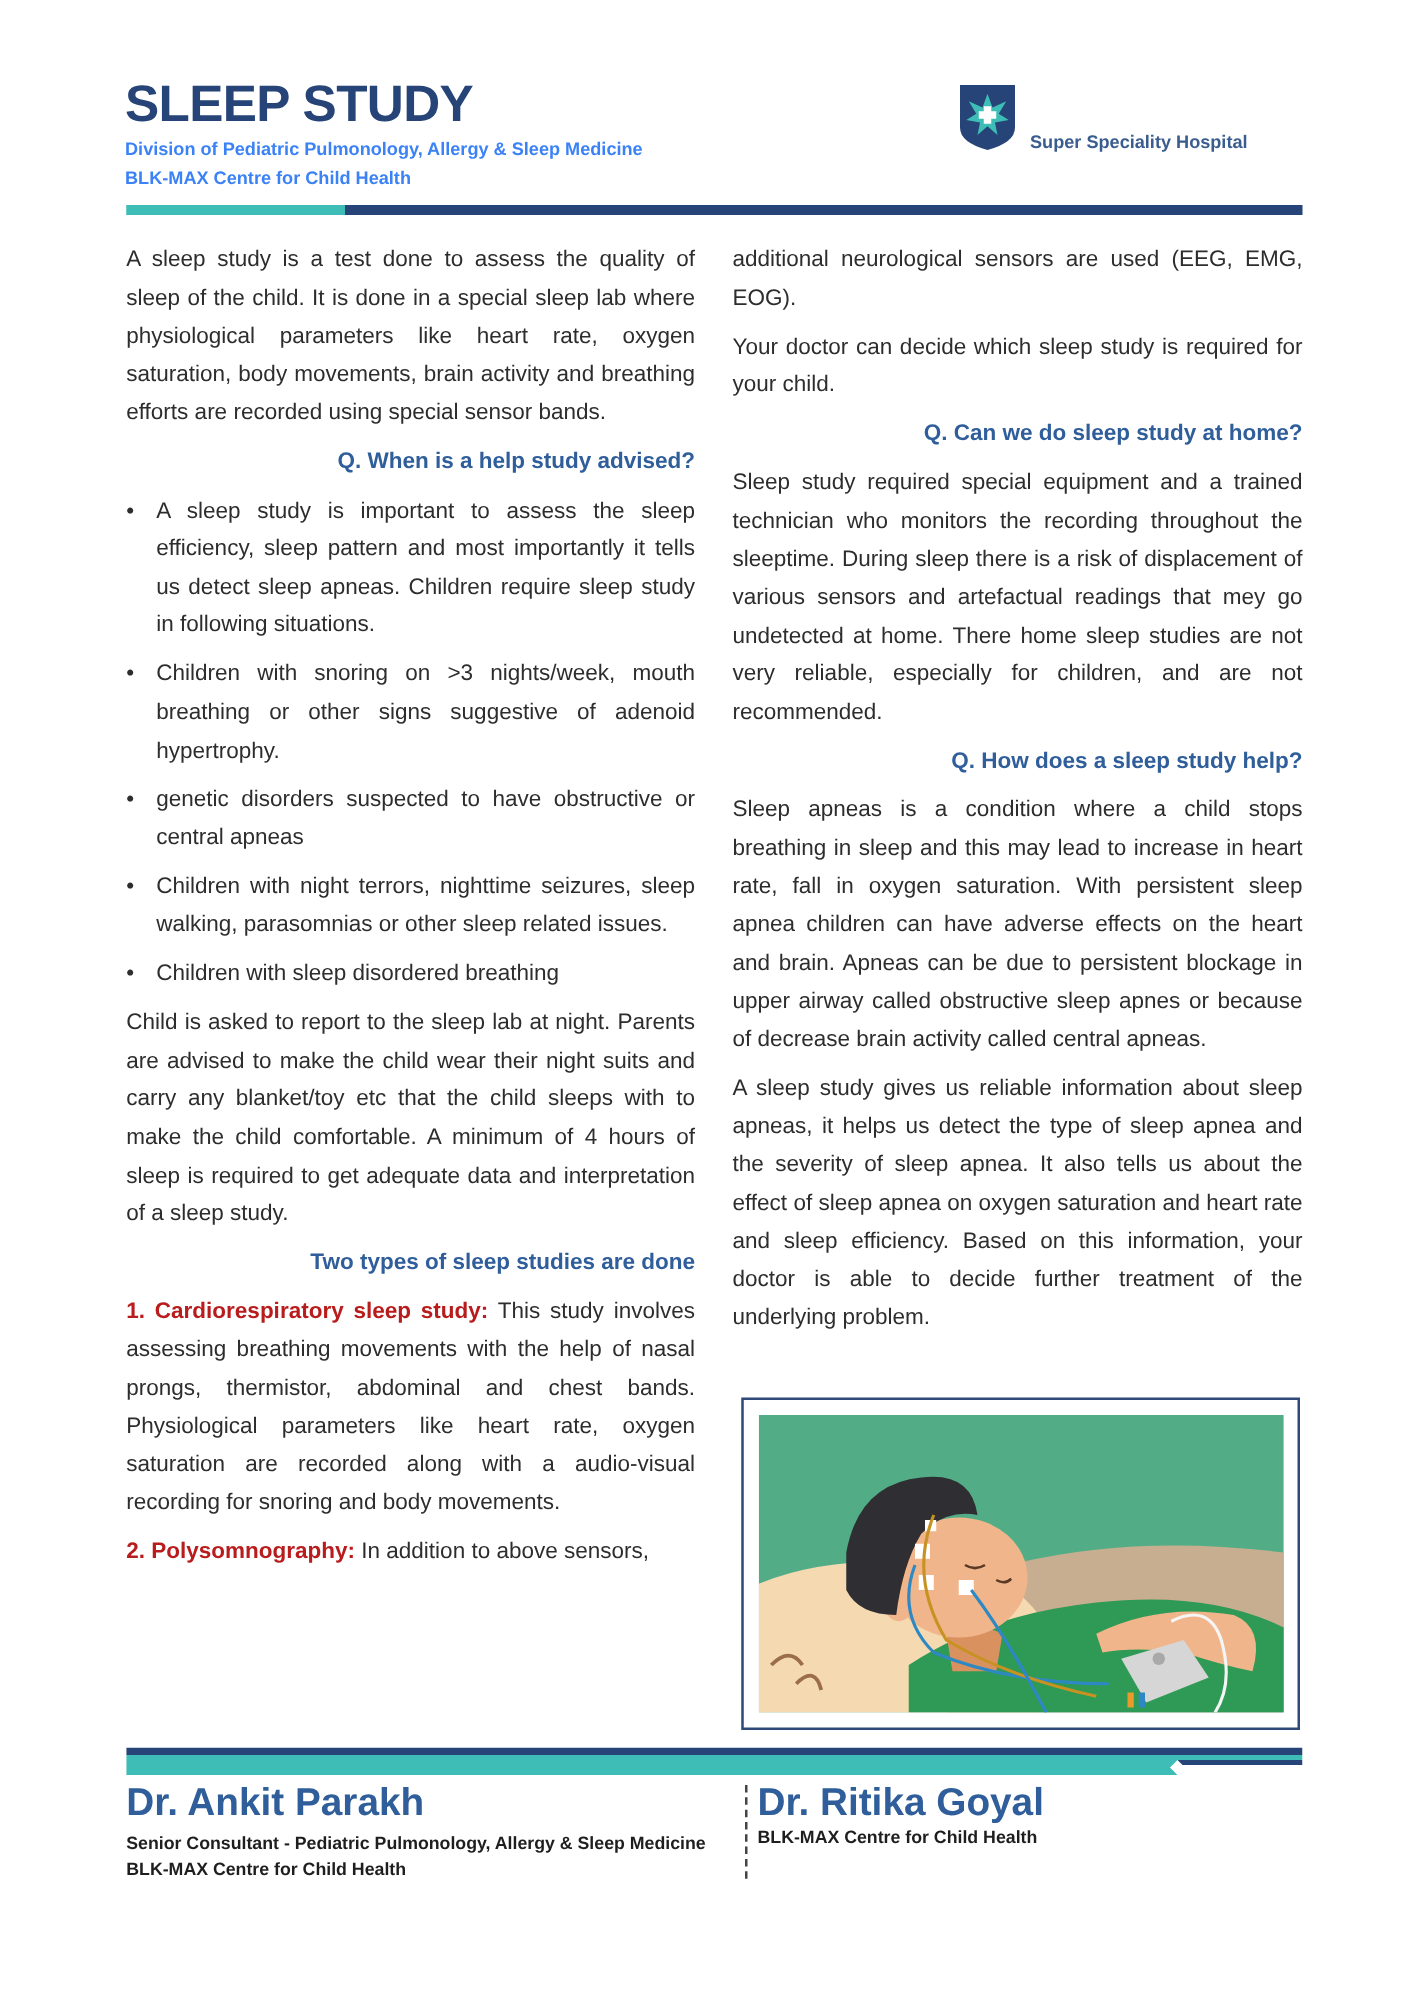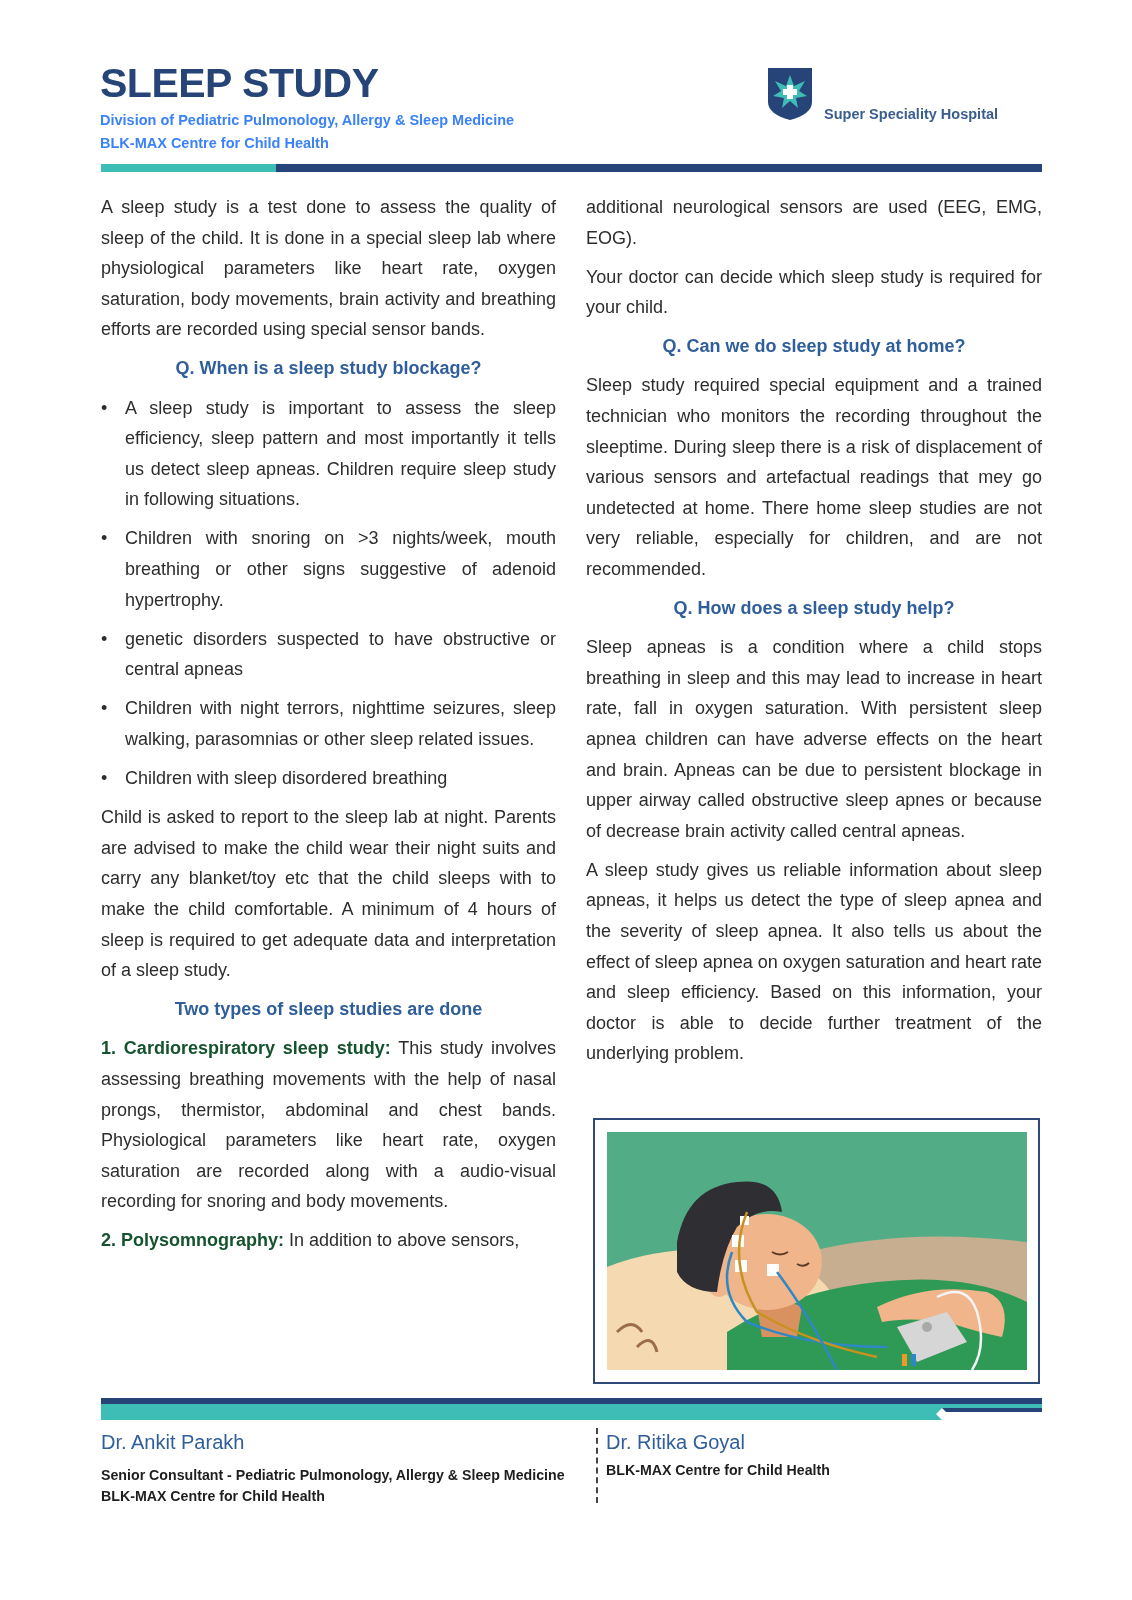--- a/index.html
+++ b/index.html
@@ -19,37 +19,37 @@
   .logo-tag { position: absolute; left: 56px; top: 40px; font-size: 14.5px; color: #3a5d8f; font-weight: bold; }
 
   .rule-top { position: absolute; left: 101px; top: 164px; width: 941px; height: 8px; display: flex; }
   .rule-top .teal { width: 175px; background: #3dbdb5; }
   .rule-top .navy { flex: 1; background: #264477; }
 
   .col { position: absolute; top: 192px; font-size: 18px; line-height: 30.6px; color: #2d2d2d; text-align: justify; }
   .col.left { left: 101px; width: 455px; }
   .col.right { left: 586px; width: 456px; }
   .col p { margin: 0 0 8.5px 0; }
-  .col h3 { margin: 0 0 8.5px 0; font-size: 18px; font-weight: bold; color: #2f5e9a; line-height: 30.6px; text-align: center; }
+  .col h3 { margin: 0 0 8.5px 0; font-size: 18px; font-weight: bold; color: #2f5e9a; line-height: 30.6px; text-align: right; }
   .col h3.wrap { text-align: justify; }
   .col ul { margin: 0 0 8.5px 0; padding: 0; list-style: none; }
   .col ul li { position: relative; padding-left: 24px; margin-bottom: 8.5px; }
   .col ul li .bullet { position: absolute; left: 0; top: 0; }
-  .col strong { color: #14532d; }
+  .col strong { color: #b91c1c; }
 
   .illus-frame { position: absolute; left: 593px; top: 1118px; width: 447px; height: 266px;
                  border: 2px solid #2f4a78; box-sizing: border-box; background: #fff; }
   .illus { position: absolute; left: 12px; top: 12px; width: 420px; height: 238px; }
 
   .ribbon { position: absolute; left: 101px; top: 1398px; width: 941px; height: 22px; }
 
   .doc { position: absolute; top: 1425px; }
   .doc.d1 { left: 101px; }
   .doc.d2 { left: 606px; }
-  .doc-name { font-size: 20px; font-weight: normal; color: #2f5e9a; line-height: 34px; }
+  .doc-name { font-size: 31px; font-weight: bold; color: #2f5e9a; line-height: 34px; }
   .doc-role { font-size: 14.2px; font-weight: bold; color: #1e1e1e; margin-top: 6px; line-height: 20px; }
   .doc-centre { font-size: 14.2px; font-weight: bold; color: #1e1e1e; line-height: 22px; }
   .divider { position: absolute; left: 596px; top: 1428px; height: 75px; border-left: 2px dashed #444; }
 </style>
 </head>
 <body>
 
 <div class="header-title">SLEEP STUDY</div>
 <div class="header-sub s1">Division of Pediatric Pulmonology, Allergy &amp; Sleep Medicine</div>
 <div class="header-sub s2">BLK-MAX Centre for Child Health</div>
@@ -66,21 +66,21 @@
   <div class="logo-tag">Super Speciality Hospital</div>
 </div>
 
 <div class="rule-top">
   <div class="teal"></div>
     <div class="navy"></div>
 </div>
 
 <div class="col left">
   <p>A sleep study is a test done to assess the quality of sleep of the child. It is done in a special sleep lab where physiological parameters like heart rate, oxygen saturation, body movements, brain activity and breathing efforts are recorded using special sensor bands.</p>
-  <h3>Q. When is a sleep study blockage?</h3>
+  <h3>Q. When is a help study advised?</h3>
   <ul>
     <li><span class="bullet">•</span><span>A sleep study is important to assess the sleep efficiency, sleep pattern and most importantly it tells us detect sleep apneas. Children require sleep study in following situations.</span></li>
     <li><span class="bullet">•</span><span>Children with snoring on &gt;3 nights/week, mouth breathing or other signs suggestive of adenoid hypertrophy.</span></li>
     <li><span class="bullet">•</span><span>genetic disorders suspected to have obstructive or central apneas</span></li>
     <li><span class="bullet">•</span><span>Children with night terrors, nighttime seizures, sleep walking, parasomnias or other sleep related issues.</span></li>
     <li><span class="bullet">•</span><span>Children with sleep disordered breathing</span></li>
   </ul>
   <p>Child is asked to report to the sleep lab at night. Parents are advised to make the child wear their night suits and carry any blanket/toy etc that the child sleeps with to make the child comfortable. A minimum of 4 hours of sleep is required to get adequate data and interpretation of a sleep study.</p>
   <h3>Two types of sleep studies are done</h3>
   <p><strong>1. Cardiorespiratory sleep study:</strong><span> This study involves assessing breathing movements with the help of nasal prongs, thermistor, abdominal and chest bands. Physiological parameters like heart rate, oxygen saturation are recorded along with a audio-visual recording for snoring and body movements.</span></p>

